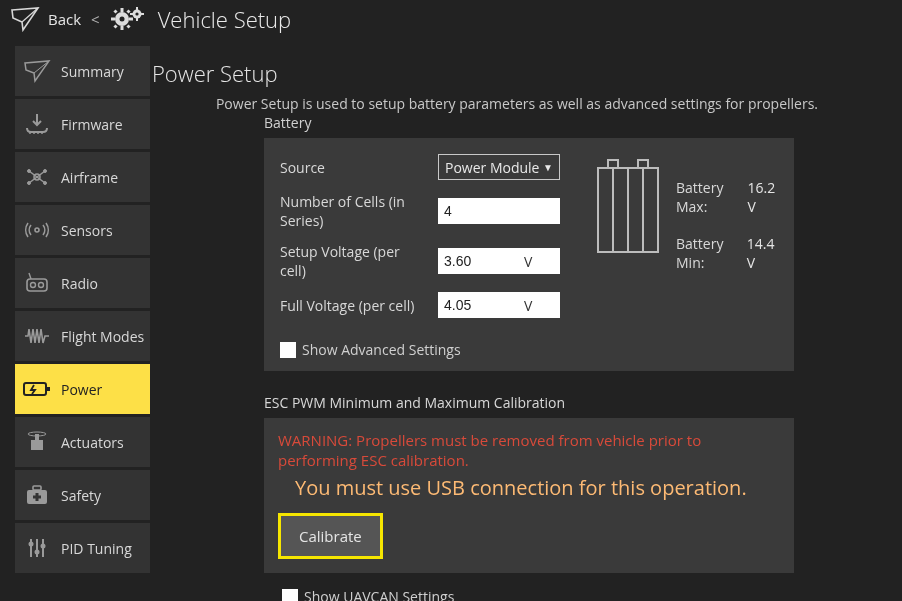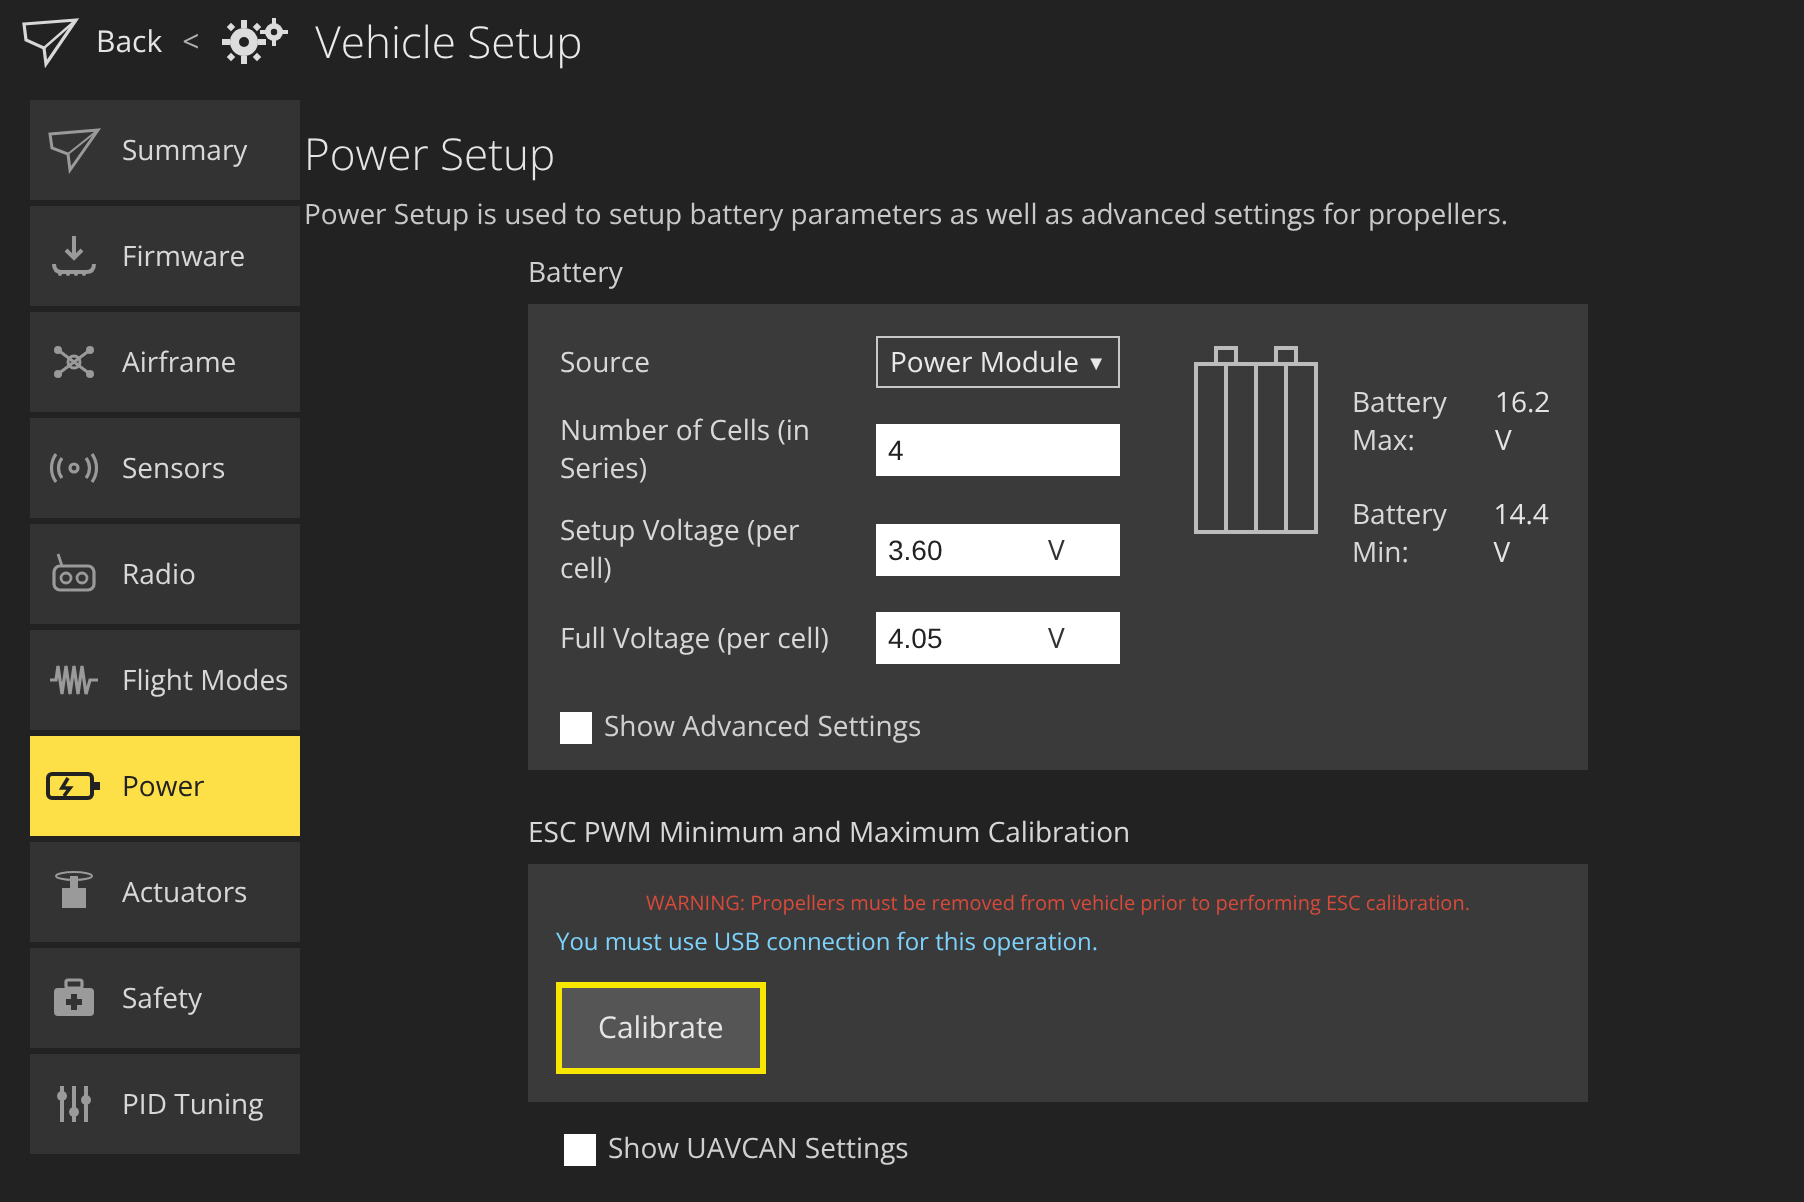--- a/index.html
+++ b/index.html
@@ -59,21 +59,21 @@
     color: #222222;
   }
   .sb-icon { width: 32px; height: 32px; display:flex; align-items:center; justify-content:center; }
   .sb-icon svg { display:block; }
   .content {
     flex: 1;
     padding: 12px 20px 12px 14px;
     overflow: auto;
   }
   .page-title { font-size: 22px; color:#e5e5e5; font-weight:300;}
-  .page-desc { font-size: 14px; color:#c8c8c8; margin-top: 6px; margin-bottom: 10px;}
+  .page-desc { font-size: 14px; color:#c8c8c8; margin-top: 6px;  text-align: center;}
   .section-label { font-size: 14px; color:#d0d0d0; margin-left: 112px; margin-bottom: 6px;}
   .panel {
     background: #3a3a3a;
     margin-left: 112px;
     width: 530px;
     padding: 16px 16px 12px 16px;
   }
   .battery-row { display:flex; align-items:flex-start; gap:12px;}
   .battery-left { flex: 0 0 300px; display:flex; flex-direction:column; gap:12px;}
   .kv { display:flex; align-items:center; gap: 10px;}
@@ -111,22 +111,22 @@
   .checkbox {
     width: 16px; height: 16px; background: #ffffff; display:inline-block; cursor:pointer;
   }
   .section2-label { font-size:14px; margin-left:112px; margin-top:22px; margin-bottom:6px; color:#d8d8d8;}
   .panel2 {
     background: #3a3a3a;
     margin-left:112px;
     width: 530px;
     padding: 12px 14px 14px 14px;
   }
-  .warn { color: #d84a3a; font-size: 10px; text-align: center;}
-  .info-line { color:#7dd3fc; margin-top:4px; font-size:12px;}
+  .warn { color: #d84a3a; font-size: 15px;}
+  .info-line { color:#fdba74; margin-top:4px; font-size:20px;margin-left:17px;}
   .btn-cal {
     display:inline-block;
     margin-top: 12px;
     padding: 10px 18px;
     background: #555555;
     color:#e5e5e5;
     border: 3px solid #f6e600;
     font-size: 15px;
     cursor:pointer;
     font-family: inherit;

